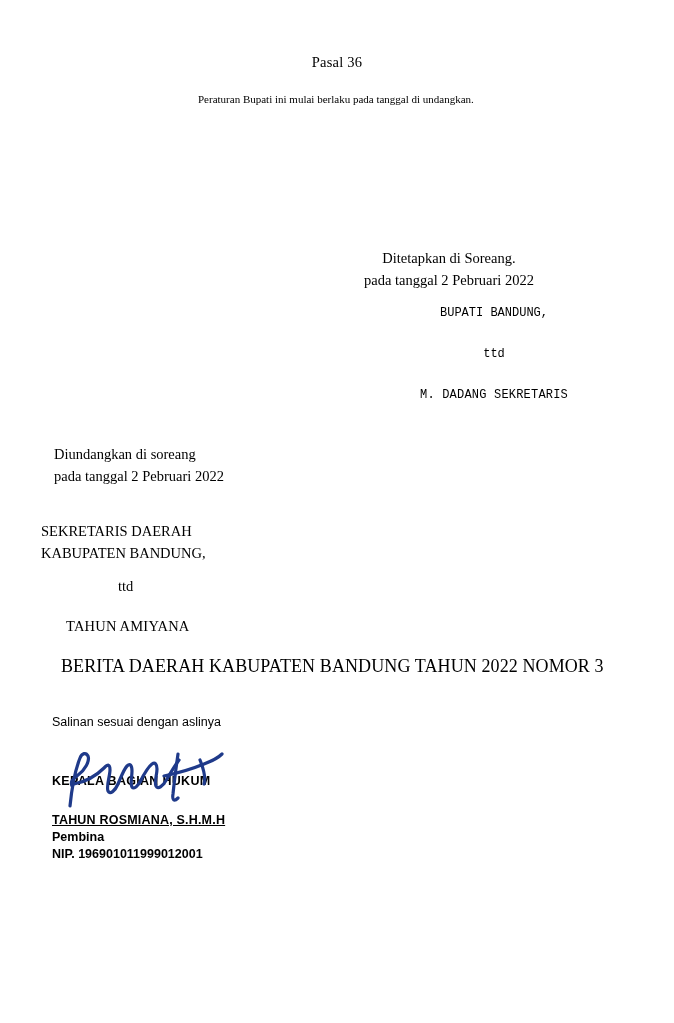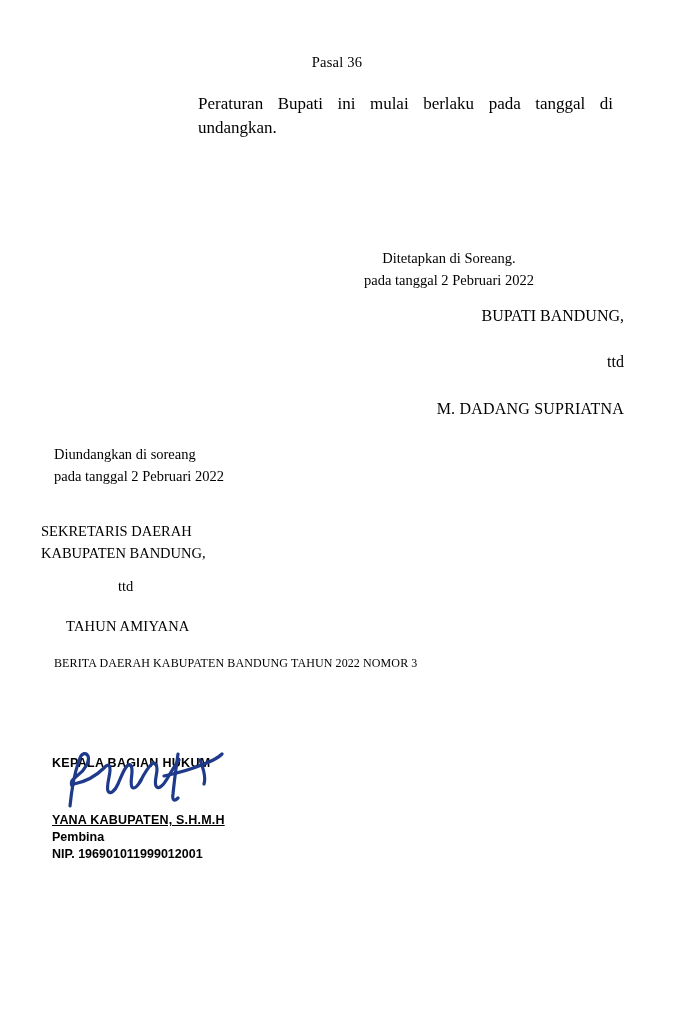--- a/index.html
+++ b/index.html
@@ -32,21 +32,21 @@
     font-size: 14.5px;
     letter-spacing: .2px;
   }
 
   
   .body-block {
     position: absolute;
     left: 198px;
     top: 92px;
     width: 415px;
-    font-size: 17px;
+    font-size: 11px;
     line-height: 1.42;
     text-align: justify;
     text-justify: inter-word;
   }
   .body-block p {
     margin: 0;
   }
   .body-block p.first {
     text-align: justify;
   }
@@ -60,23 +60,24 @@
     line-height: 1.5;
   }
   .place-block div { white-space: nowrap; text-align: center; }
 
   
   .sign-bupati {
     position: absolute;
     left: 364px;
     top: 305px;
     width: 260px;
-    font-size: 16px;
-    text-align: right;
+    font-size: 12px;
+    text-align: center;
     line-height: 1.4;
+    font-family: Liberation Mono, monospace;
   }
   .sign-bupati .title { margin-bottom: 24px; }
   .sign-bupati .ttd   { margin-bottom: 24px; }
   .sign-bupati .name  { letter-spacing: .2px; }
 
   
   .promulgated {
     position: absolute;
     left: 54px;
     top: 444px;
@@ -100,23 +101,23 @@
   .sekda-name {
     position: absolute;
     left: 66px;
     top: 618px;
     font-size: 14.5px;
     letter-spacing: .2px;
   }
 
   .berita-line {
     position: absolute;
-    left: 54px;
+    left: 61px;
     top: 656px;
-    font-size: 12px;
+    font-size: 18px;
     letter-spacing: .1px;
   }
 
   
   .salinan {
     position: absolute;
     left: 52px;
     top: 713px;
     font-size: 13px;
     line-height: 1.45;
@@ -164,52 +165,53 @@
   </div>
 
   <div class="place-block">
     <div>Ditetapkan di Soreang.</div>
     <div>pada tanggal 2 Pebruari 2022</div>
   </div>
 
   <div class="sign-bupati">
     <div class="title">BUPATI BANDUNG,</div>
     <div class="ttd">ttd</div>
-    <div class="name">M. DADANG SUPRIATNA</div>
+    <div class="name">M. DADANG SEKRETARIS</div>
   </div>
 
   <div class="promulgated">
     <div>Diundangkan di soreang</div>
     <div>pada tanggal 2 Pebruari 2022</div>
   </div>
 
   <div class="sekda">
     <div>SEKRETARIS DAERAH</div>
     <div>KABUPATEN BANDUNG,</div>
   </div>
 
   <div class="sekda-ttd">ttd</div>
   <div class="sekda-name">TAHUN AMIYANA</div>
 
   <div class="berita-line">BERITA DAERAH KABUPATEN BANDUNG TAHUN 2022 NOMOR 3</div>
 
   <div class="salinan">
+    <div class="line1">Salinan sesuai dengan aslinya</div>
     <div class="line2">KEPALA BAGIAN HUKUM</div>
   </div>
 
   <svg class="signature-svg" viewBox="0 0 190 70">
     <g fill="none" stroke="#1f3a8a" stroke-width="3.2" stroke-linecap="round" stroke-linejoin="round">
       <path d="M18 64 C20 44 24 26 28 16 C30 11 34 10 36 14 C38 19 33 28 26 33 C21 37 18 39 20 44"></path>
       <path d="M22 42 C32 40 44 34 52 26 C56 22 58 22 58 28 C58 34 54 44 56 49 C58 53 63 49 66 42 C69 35 72 27 75 24 C78 21 80 23 80 29 C80 35 78 42 80 45 C82 48 86 44 89 38"></path>
       <path d="M88 40 C92 32 96 25 100 22 C103 20 105 22 105 27 C105 33 102 40 104 44 C106 48 111 44 115 37 C119 30 124 22 127 18"></path>
       <path d="M126 12 C124 26 122 42 121 52 C120 58 122 60 126 56"></path>
       <path d="M112 34 C126 31 140 27 152 22 C160 19 166 16 170 12"></path>
       <path d="M148 18 C152 28 154 36 152 42"></path>
     </g>
   </svg>
 
   <div class="officer">
-    <div class="name">YANA KABUPATEN, S.H.M.H</div>
+    <div class="name">TAHUN ROSMIANA, S.H.M.H</div>
     <div>Pembina</div>
     <div>NIP. 196901011999012001</div>
   </div>
 
 </div>
 
 </body></html>

